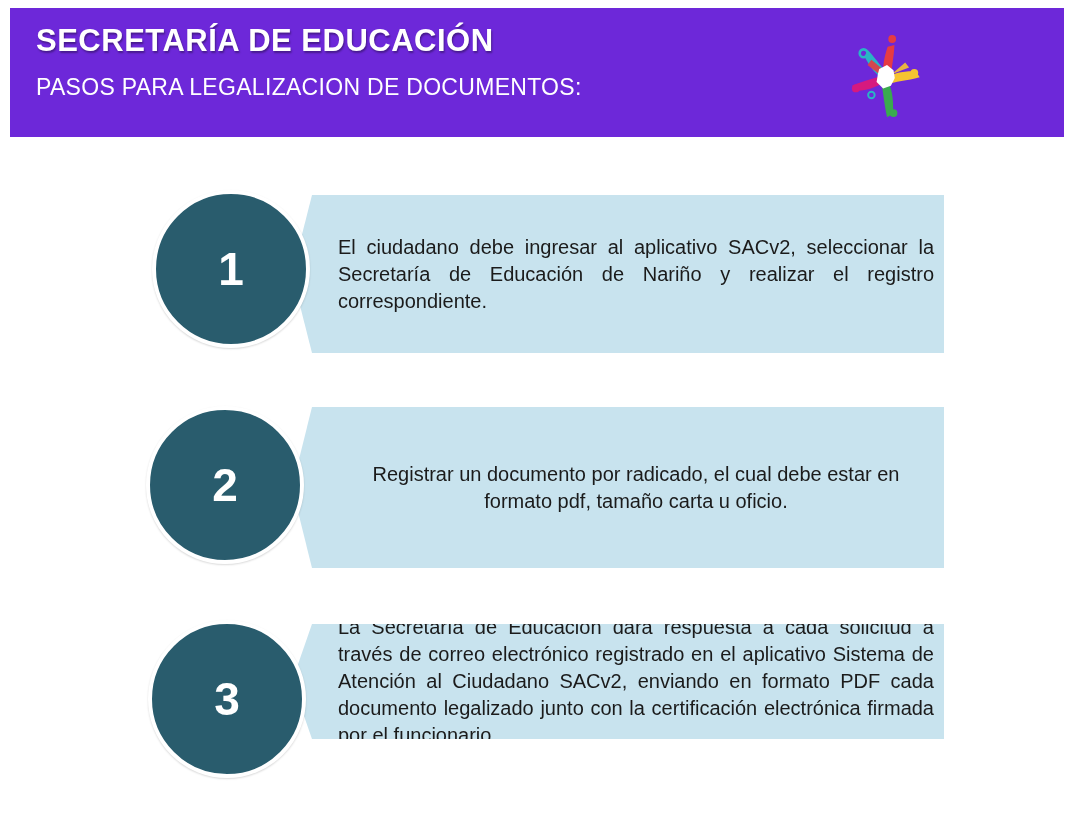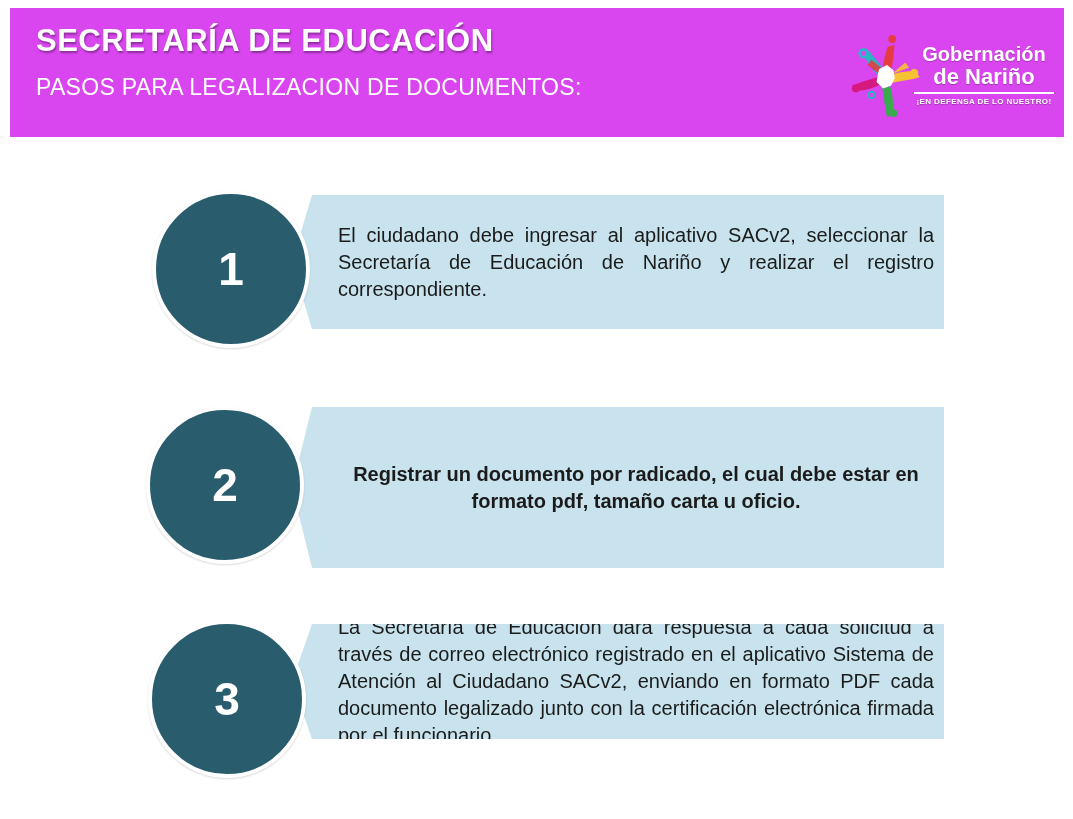--- a/index.html
+++ b/index.html
@@ -18,21 +18,21 @@
     background: #ffffff;
   }
 
   
   .header-band {
     position: absolute;
     left: 10px;
     top: 8px;
     width: 1054px;
     height: 129px;
-    background: #d946ef;
+    background: #6d28d9;
     box-sizing: border-box;
     padding: 16px 0 0 26px;
   }
   .header-title {
     color: #ffffff;
     font-size: 31px;
     font-weight: bold;
     letter-spacing: 0.5px;
     text-shadow: 1px 2px 2px rgba(0,0,0,0.35);
     line-height: 1.1;
@@ -125,23 +125,23 @@
   .step-text {
     width: 100%;
     color: #1b1b1b;
     font-size: 20px;
     line-height: 27px;
   }
   .align-justify { text-align: justify; }
   .align-center  { text-align: center; }
 
   #circle-1 { left: 152px; top: 190px; }
-  #box-1    { left: 292px; top: 195px; width: 652px; height: 134px; }
+  #box-1    { left: 292px; top: 195px; width: 652px; height: 158px; }
   #circle-2 { left: 146px; top: 406px; }
-  #box-2    { left: 292px; top: 407px; width: 652px; height: 161px; font-weight: bold; }
+  #box-2    { left: 292px; top: 407px; width: 652px; height: 161px; }
   #circle-3 { left: 148px; top: 620px; }
   #box-3    { left: 292px; top: 624px; width: 652px; height: 115px; }
 </style>
 </head>
 <body>
 
 <div class="page">
 
   <div class="header-band">
     <div class="header-title">SECRETARÍA DE EDUCACIÓN</div>
@@ -163,26 +163,20 @@
           <circle cx="68" cy="10" r="6" fill="#e63b43"></circle>
           <circle cx="102" cy="62" r="6" fill="#f5c331"></circle>
           <circle cx="70" cy="124" r="6" fill="#3aaa4f"></circle>
           <circle cx="12" cy="86" r="6" fill="#d6197f"></circle>
           <circle cx="24" cy="32" r="6" fill="none" stroke="#29b5c4" stroke-width="4"></circle>
           <circle cx="36" cy="96" r="5" fill="none" stroke="#29b5c4" stroke-width="3"></circle>
 
           <path d="M48,56 L60,50 L70,58 L72,70 L66,82 L54,86 L44,76 L46,64 Z" fill="#ffffff"></path>
         </g>
       </svg>
-      <div class="logo-textblock">
-        <div class="logo-line1">Gobernación</div>
-        <div class="logo-line2">de Nariño</div>
-        <div class="logo-rule"></div>
-        <div class="logo-tagline">¡EN DEFENSA DE LO NUESTRO!</div>
-      </div>
     </div>
   </div>
 
   <div class="step-circle" id="circle-1">
     <span class="step-number">1</span>
   </div>
   <div class="step-box" id="box-1">
     <div class="step-text align-justify">El ciudadano debe ingresar al aplicativo SACv2, seleccionar la Secretaría de Educación de Nariño y realizar el registro correspondiente.</div>
   </div>
 

